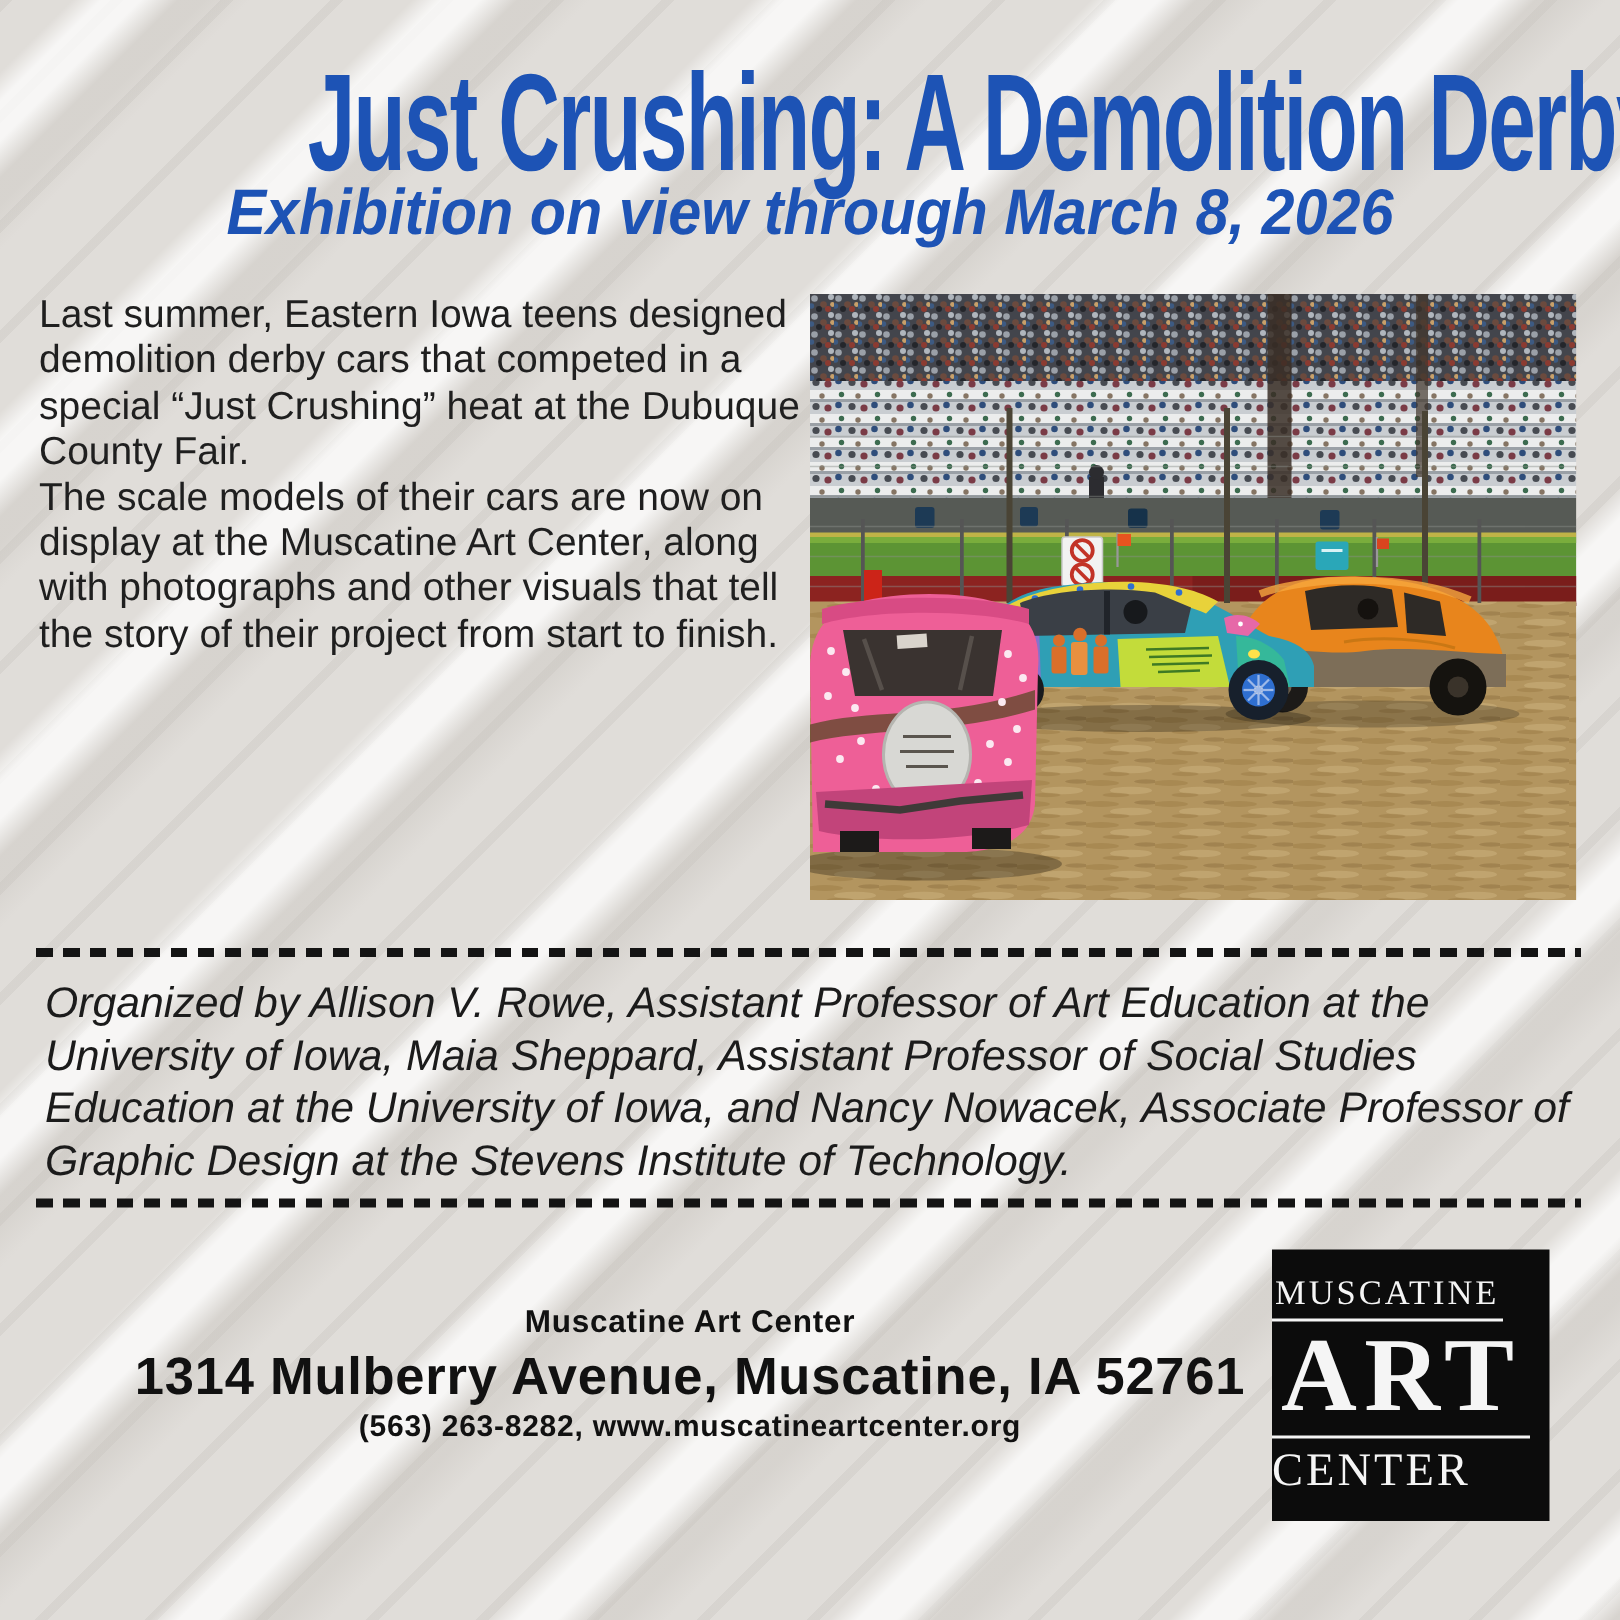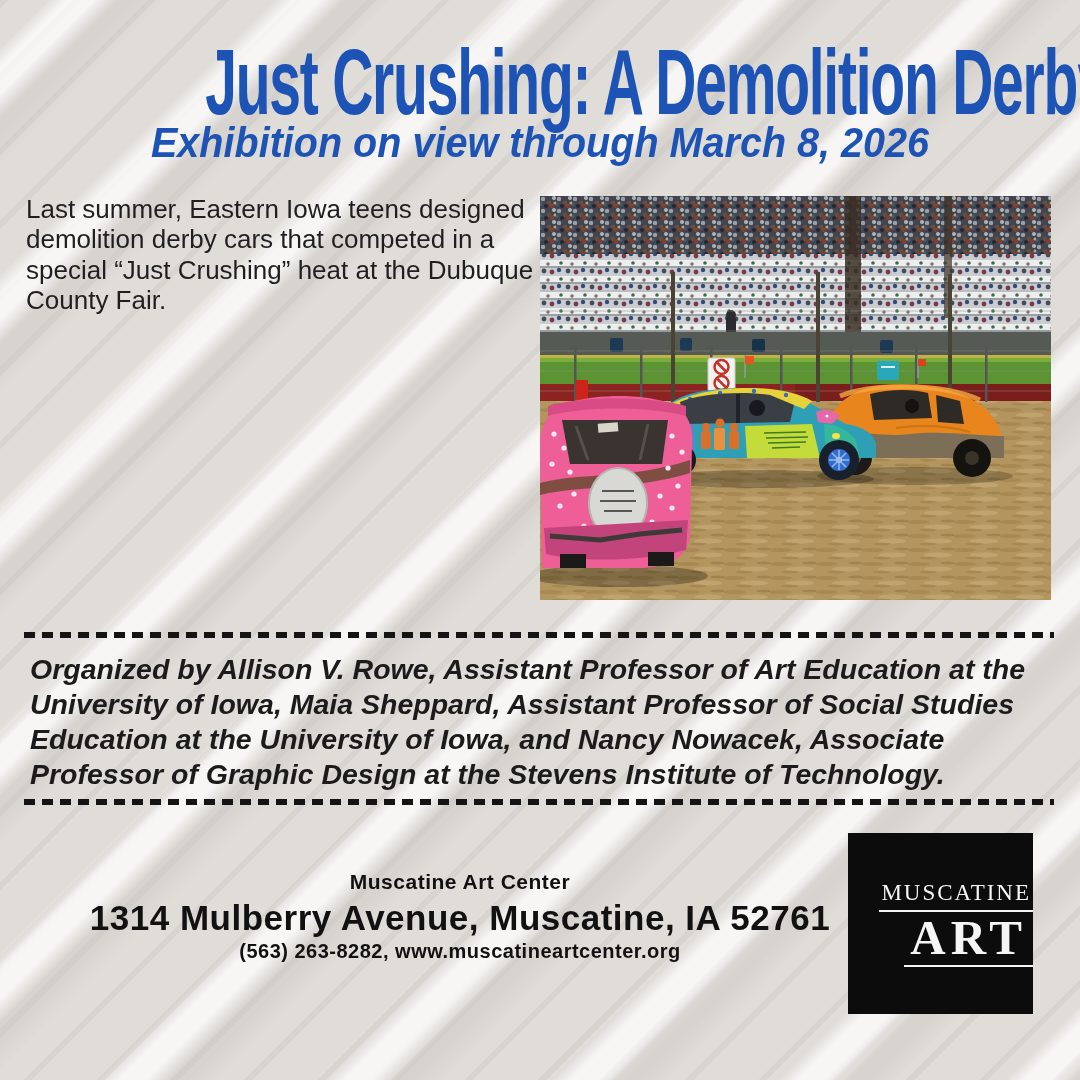--- a/index.html
+++ b/index.html
@@ -56,43 +56,42 @@
     left:24px;width:1030px;height:6px;
     background:repeating-linear-gradient(90deg,#141414 0 11px,transparent 11px 18px);
   }
   #divider-top{top:632px;}
   #divider-bottom{top:799px;}
   #organizer{
     top:652px;left:30px;width:1022px;
     font-size:28.5px;font-style:italic;line-height:1.225;
     color:#1b1b1b;
     margin:0;
-    font-weight:bold;
   }
   #footer-block{
     top:866px;left:70px;width:780px;
     text-align:center;color:#111;
   }
   #footer-venue{font-size:21px;font-weight:bold;letter-spacing:.5px;margin:4px;}
   #footer-address{font-size:35px;font-weight:bold;letter-spacing:.5px;margin:2px 0 0 0;}
   #footer-contact{font-size:20px;font-weight:bold;letter-spacing:.5px;margin:2px 0 0 0;}
   #logo{
     top:833px;left:848px;width:185px;height:181px;
     background:#0c0c0c;
-    display:flex;flex-direction:column;align-items:flex-end;justify-content:center;
+    display:flex;flex-direction:column;align-items:flex-start;justify-content:center;
     color:#f5f5f5;
     font-family:"Liberation Serif", serif;
   }
   #logo .logo-line1{
     font-size:23px;letter-spacing:2px;
     border-bottom:2px solid #f5f5f5;
     padding:0 2px 4px 2px;
   }
   #logo .logo-line2{
-    font-size:49px;font-weight:bold;letter-spacing:5px;
+    font-size:70px;font-weight:bold;letter-spacing:5px;
     border-bottom:2px solid #f5f5f5;
     padding:0 6px 2px 6px;
     line-height:1.05;
     margin-top:0;
   }
   #logo .logo-line3{
     font-size:31px;letter-spacing:2px;
     margin-top:3px;
   }
 </style>
@@ -100,20 +99,21 @@
 <body>
 
 <div id="poster">
 
   <h1 id="title" class="abs">Just Crushing: A Demolition Derby</h1>
 
   <h2 id="subtitle" class="abs">Exhibition on view through March 8, 2026</h2>
 
   <div id="body-text" class="abs">
     <p>Last summer, Eastern Iowa teens designed demolition derby cars that competed in a special “Just Crushing” heat at the Dubuque County Fair.</p>
+    <p>The scale models of their cars are now on display at the Muscatine Art Center, along with photographs and other visuals that tell the story of their project from start to finish.</p>
   </div>
 
   <div id="photo-frame" class="abs">
     <svg width="511" height="404" viewBox="0 0 511 404" xmlns="http://www.w3.org/2000/svg">
       <defs>
         <pattern id="crowdP" width="16" height="12" patternUnits="userSpaceOnUse">
           <rect width="16" height="12" fill="#43454c"></rect>
           <circle cx="3" cy="3" r="2.2" fill="#9aa0a8"></circle>
           <circle cx="9" cy="7" r="2.2" fill="#6b4a3e"></circle>
           <circle cx="14" cy="2" r="2" fill="#b0b6bd"></circle>
@@ -324,15 +324,16 @@
 
   <div id="footer-block" class="abs">
     <p id="footer-venue">Muscatine Art Center</p>
     <p id="footer-address">1314 Mulberry Avenue, Muscatine, IA 52761</p>
     <p id="footer-contact">(563) 263-8282, www.muscatineartcenter.org</p>
   </div>
 
   <div id="logo" class="abs">
     <div class="logo-line1">MUSCATINE</div>
     <div class="logo-line2">ART</div>
+    <div class="logo-line3">CENTER</div>
   </div>
 
 </div>
 
 </body></html>

